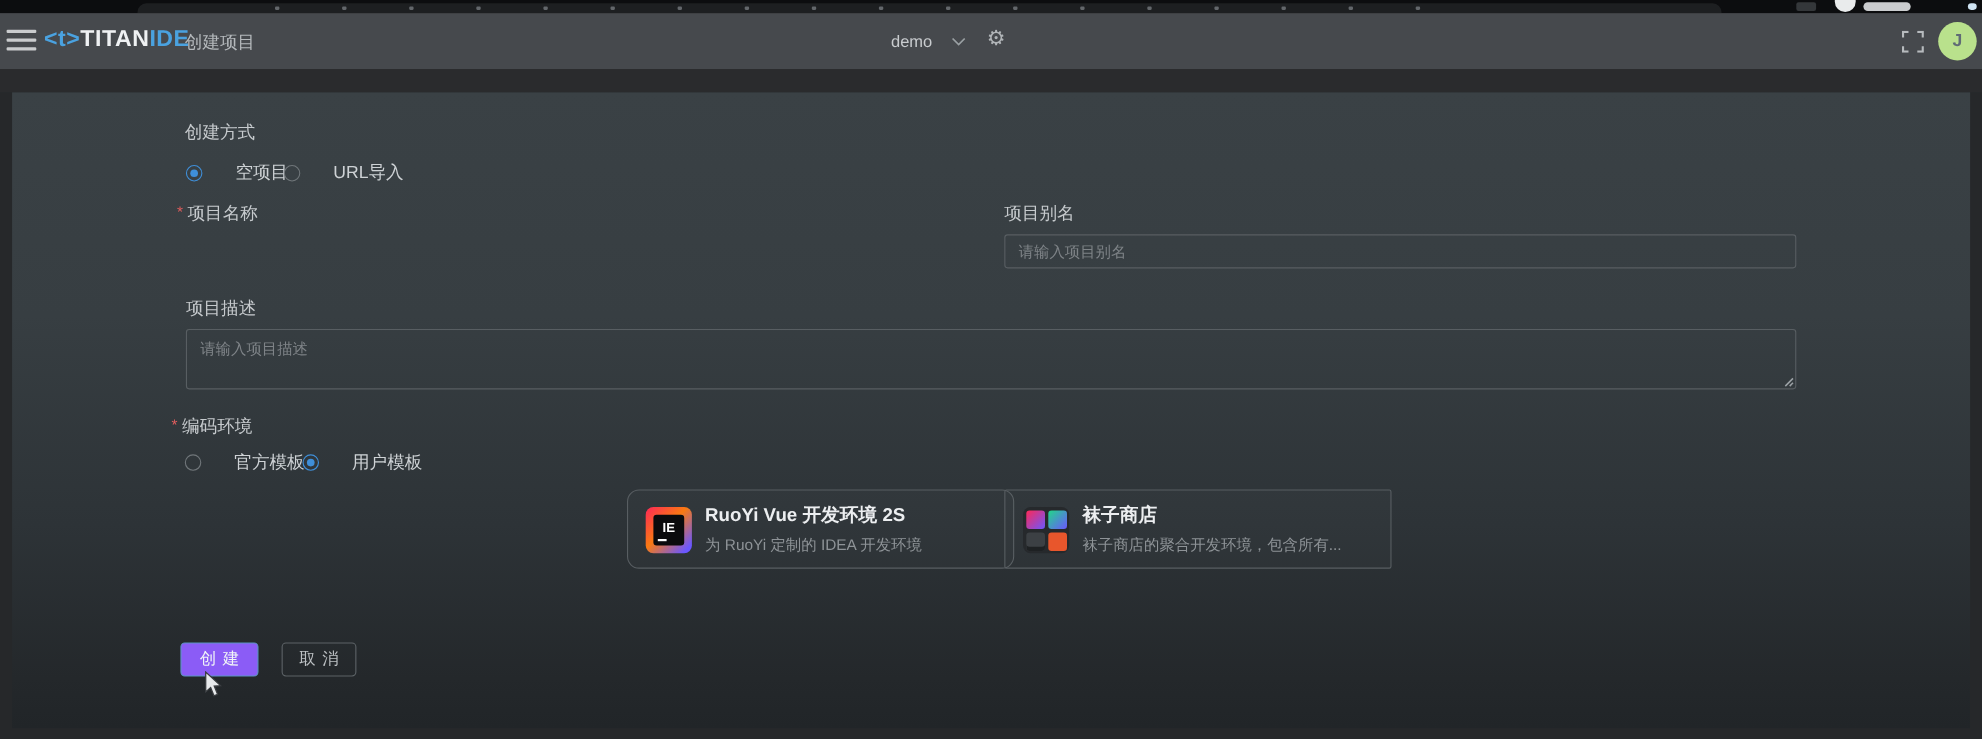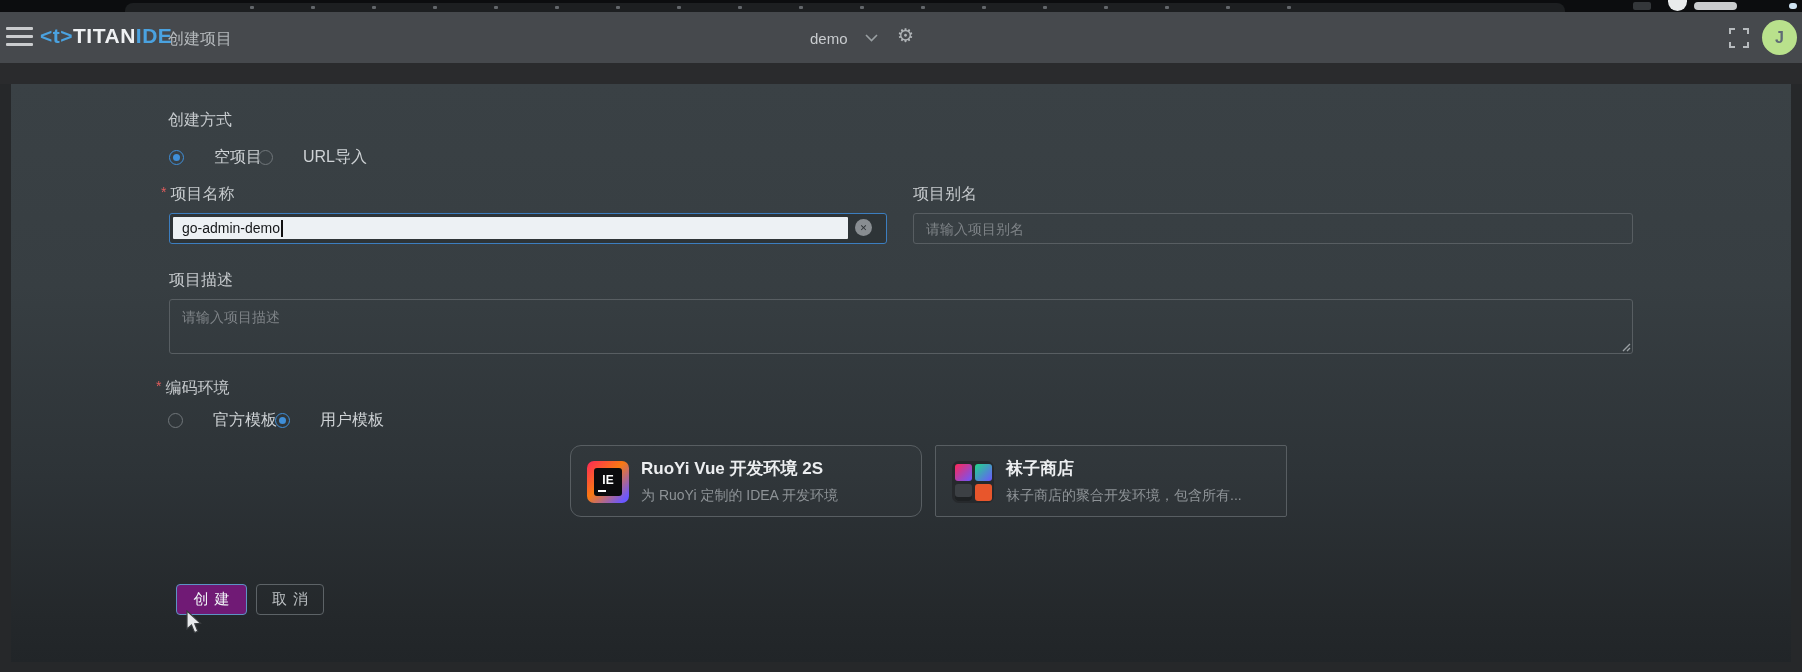--- a/index.html
+++ b/index.html
@@ -75,21 +75,21 @@
   .ide-inner i { position:absolute; left:4px; bottom:4px; width:8px; height:2px; background:#fff; }
   .multi-bg { background:#26292c; border-radius:4px; display:grid; grid-template-columns:17px 17px; grid-template-rows:17px 17px; gap:3px; padding:2.5px; }
   .mini { border-radius:3px; }
   .mini1 { background:linear-gradient(135deg,#fe2857,#6b57ff); }
   .mini2 { background:linear-gradient(135deg,#21d789,#6b57ff); }
   .mini3 { background:#3c4044; box-shadow:inset 0 -4px 0 #1e2123; }
   .mini4 { background:#e8562c; }
 
   .btn { position:absolute; top:584px; height:31px; border-radius:4px; font-size:15px; letter-spacing:6px; text-indent:6px;
          display:flex; align-items:center; justify-content:center; cursor:pointer; white-space:nowrap; }
-  .btn-create { left:176px; width:71px; background:#701a75; color:#f0f4f7; border:1px solid #5d93c4; }
+  .btn-create { left:164px; width:71px; background:#8b5cf6; color:#f0f4f7; border:1px solid #5d93c4; }
   .btn-cancel { left:256px; width:68px; background:transparent; color:#bcc0c3; border:1px solid #5d6367; }
 
   .cursor { position:absolute; left:186px; top:610px; pointer-events:none; }
 </style>
 </head>
 <body>
 
 <div class="screen">
 
   <div class="top-strip">
@@ -158,27 +158,20 @@
   <div class="radio-row" style="left:169px; top:147px;">
     <span class="radio sel"></span>
     <span class="radio-label">空项目</span>
   </div>
   <div class="radio-row" style="left:258px; top:147px;">
     <span class="radio"></span>
     <span class="radio-label">URL导入</span>
   </div>
 
   <div class="flabel" style="left:161px; top:184px;"><span class="req">*</span><span>项目名称</span></div>
-  <div class="name-input-wrap" role="textbox">
-    <div class="name-input-white">
-      <span class="val">go-admin-demo</span>
-        <span class="caret"></span>
-    </div>
-    <div class="clear-btn">✕</div>
-  </div>
 
   <div class="flabel" style="left:913px; top:184px;">项目别名</div>
   <input class="plain-input" style="left: 913px; top: 213px; width: 720px;" placeholder="请输入项目别名">
 
   <div class="flabel" style="left:169px; top:270px;">项目描述</div>
   <textarea class="desc-area" placeholder="请输入项目描述" style=""></textarea>
   <svg class="grip" viewBox="0 0 11 11">
     <path d="M10 3 L3 10 M10 7 L7 10" stroke="#9aa0a4" stroke-width="1.4" fill="none"></path>
   </svg>
 
@@ -194,21 +187,21 @@
 
 
   <div class="card" style="left:570px;border-radius:11px;">
     <div class="icon-box idea-bg">
       <div class="ide-inner"><span>IE</span><i></i></div>
     </div>
     <div class="ctitle">RuoYi Vue 开发环境 2S</div>
     <div class="csub">为 RuoYi 定制的 IDEA 开发环境</div>
   </div>
 
-  <div class="card" style="left:913px;margin-left:22px;">
+  <div class="card" style="left:913px;">
     <div class="icon-box multi-bg">
       <div class="mini mini1"></div>
       <div class="mini mini2"></div>
       <div class="mini mini3"></div>
       <div class="mini mini4"></div>
     </div>
     <div class="ctitle">袜子商店</div>
     <div class="csub">袜子商店的聚合开发环境，包含所有...</div>
   </div>
 

